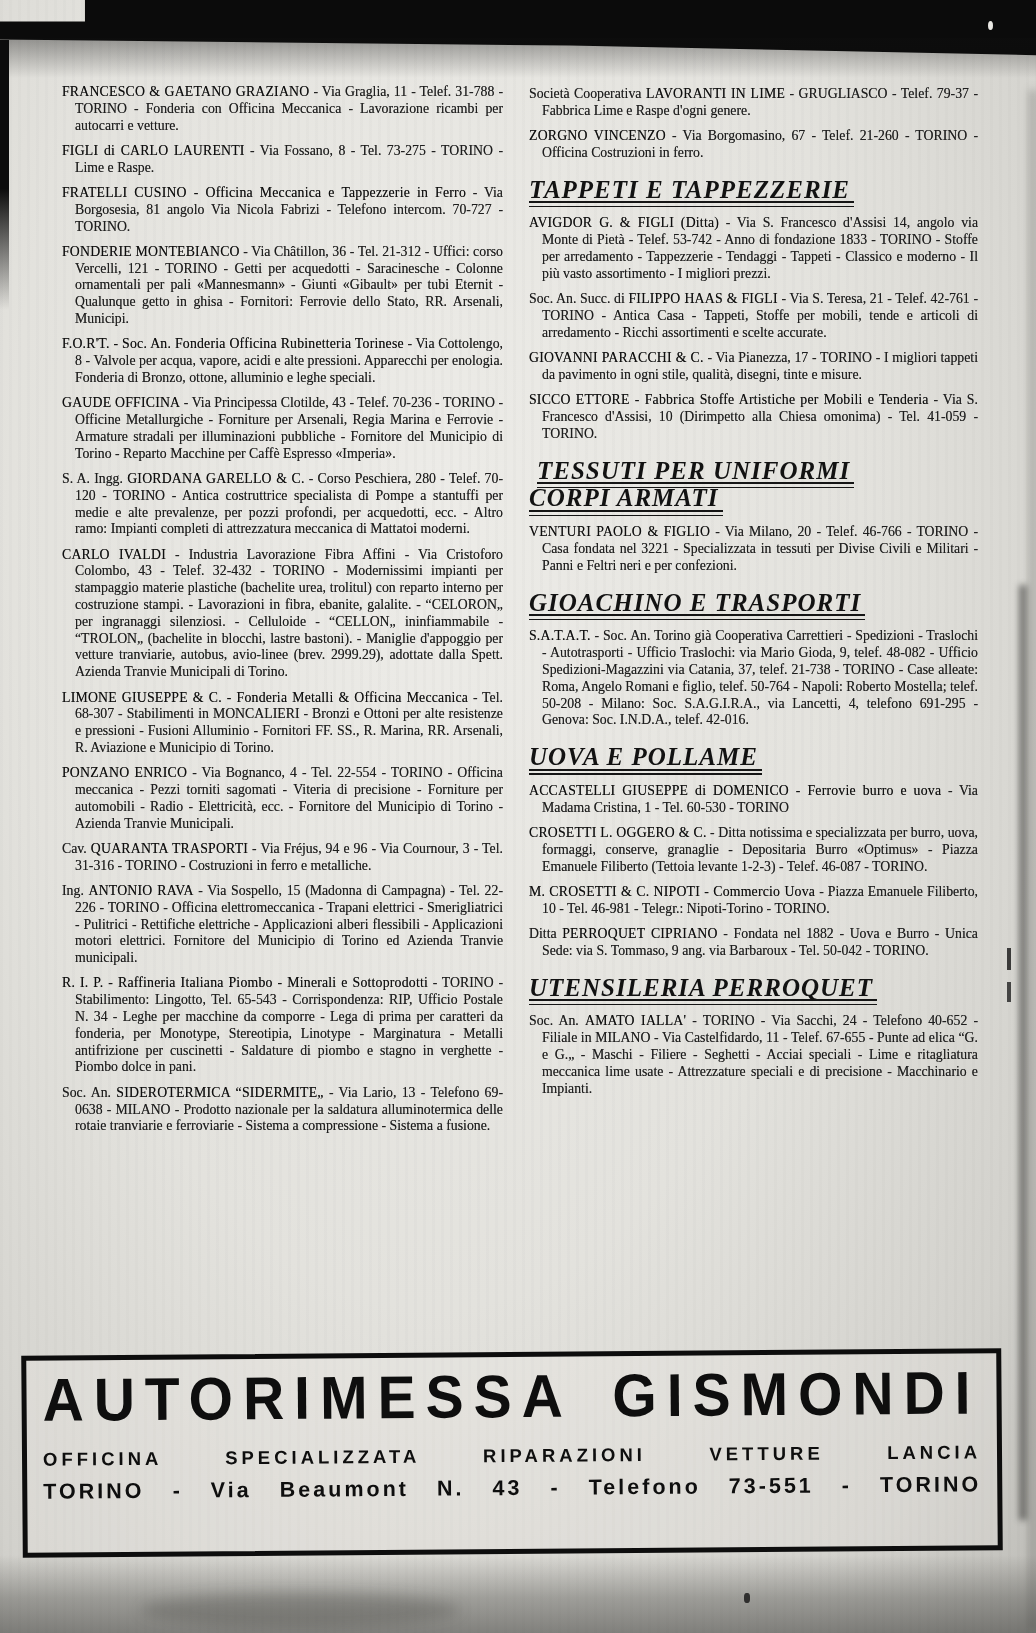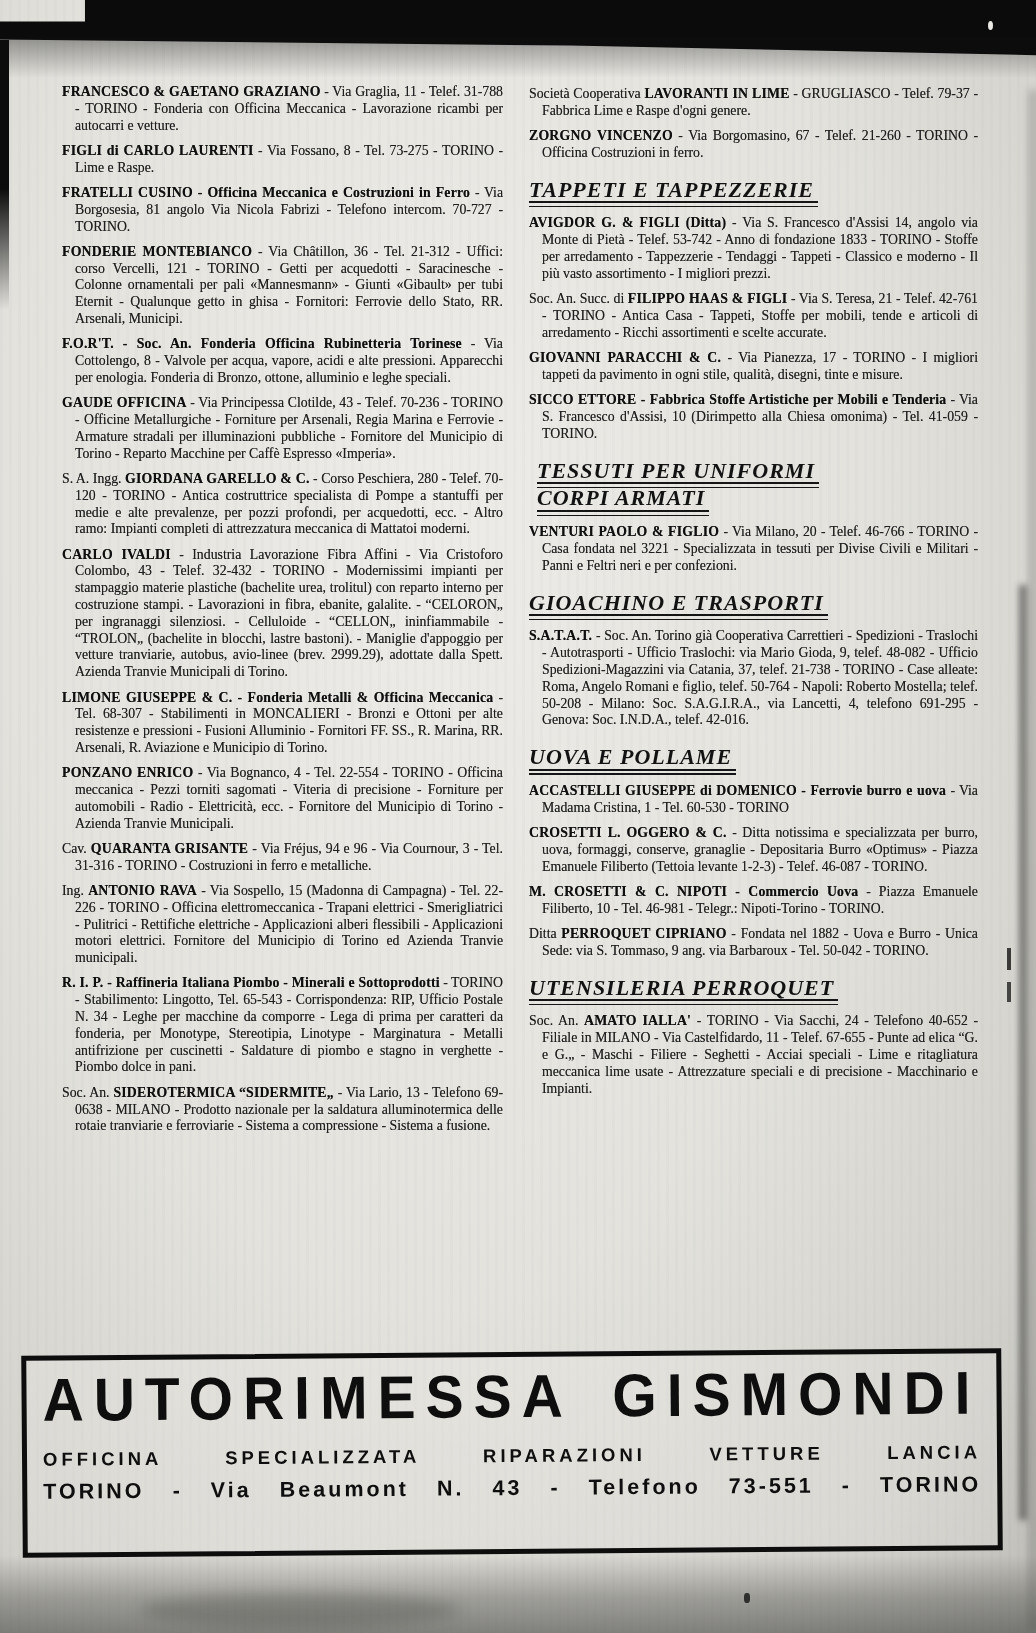--- a/index.html
+++ b/index.html
@@ -27,26 +27,26 @@
     background:linear-gradient(to bottom, rgba(88,88,84,0), rgba(88,88,84,.45) 55%, rgba(58,58,55,.55)); }
   .blot { position:absolute; left:140px; bottom:6px; width:320px; height:34px; background:rgba(40,40,38,.22); filter:blur(7px); border-radius:50%; }
   .speck { position:absolute; left:744px; top:1593px; width:6px; height:10px; background:rgba(20,20,20,.8); border-radius:40%; }
   
   .col { position:absolute; font-size:13.8px; line-height:16.8px; }
   .col-left  { left:62px;  top:84px; width:441px; }
   .col-right { left:529px; top:86px; width:449px; }
   .entry { margin:0 0 8.5px; text-align:justify; padding-left:13px; text-indent:-13px;
     color:#1e1e1e; text-shadow:0 0 .4px rgba(10,10,10,.55); }
   .prefix { font-weight:normal; }
-  .ename { font-weight:bold; color:#0f0f0f; letter-spacing:.2px; }
+  .ename { font-weight:normal; color:#0f0f0f; letter-spacing:.2px; }
   
-  .sec { margin:20px 0 12px; font-style:italic; font-weight:bold; font-size:22px;
+  .sec { margin:20px 0 12px; font-style:italic; font-weight:bold; font-size:25px;
     letter-spacing:1px; color:#121212; text-indent:0; }
   .sec.tight { margin-bottom:4px;margin-left:8px; }
-  .sec.second { margin-top:6px;margin-left:8px; }
+  .sec.second { margin-top:6px; }
   .hl { display:inline-block; padding:0 4px 3px 0; border-bottom:2.5px solid #151515; position:relative; }
   .hl::after { content:""; position:absolute; left:0; right:0; bottom:-6px; height:1.5px; background:#151515; }
   
   .ad { position:absolute; left:22px; top:1352px; width:980px; height:202px;
     border:5px solid #0d0d0d; transform:rotate(-0.45deg); padding:8px 16px 0;
     font-family:"Liberation Sans", sans-serif; color:#0e0e0e; background:rgba(238,237,233,.25); }
   .ad-title { font-weight:bold; font-size:57px; line-height:1.12; letter-spacing:10px;
     text-align:justify; text-align-last:justify; transform:scaleY(1.06); white-space:nowrap; }
   .ad-line2 { margin-top:16px; font-weight:bold; font-size:18.5px; letter-spacing:4px;
     text-align:justify; text-align-last:justify; }
@@ -69,37 +69,37 @@
   <div class="bshade"></div>
   <div class="blot"></div>
   <div class="speck"></div>
 
   <div class="col col-left">
     <div>
   <p class="entry"><span class="prefix"></span><b class="ename">FRANCESCO &amp; GAETANO GRAZIANO</b><span class="etext"> - Via Graglia, 11 - Telef. 31-788 - TORINO - Fonderia con Officina Meccanica - Lavorazione ricambi per autocarri e vetture.</span></p>
 
   <p class="entry"><span class="prefix"></span><b class="ename">FIGLI di CARLO LAURENTI</b><span class="etext"> - Via Fossano, 8 - Tel. 73-275 - TORINO - Lime e Raspe.</span></p>
 
-  <p class="entry"><span class="prefix"></span><b class="ename">FRATELLI CUSINO - Officina Meccanica e Costruzioni in Ferro</b><span class="etext"> - Via Borgosesia, 81 angolo Via Nicola Fabrizi - Telefono intercom. 70-727 - TORINO.</span></p>
+  <p class="entry"><span class="prefix"></span><b class="ename">FRATELLI CUSINO - Officina Meccanica e Tappezzerie in Ferro</b><span class="etext"> - Via Borgosesia, 81 angolo Via Nicola Fabrizi - Telefono intercom. 70-727 - TORINO.</span></p>
 
   <p class="entry"><span class="prefix"></span><b class="ename">FONDERIE MONTEBIANCO</b><span class="etext"> - Via Châtillon, 36 - Tel. 21-312 - Uffici: corso Vercelli, 121 - TORINO - Getti per acquedotti - Saracinesche - Colonne ornamentali per pali «Mannesmann» - Giunti «Gibault» per tubi Eternit - Qualunque getto in ghisa - Fornitori: Ferrovie dello Stato, RR. Arsenali, Municipi.</span></p>
 
   <p class="entry"><span class="prefix"></span><b class="ename">F.O.R'T. - Soc. An. Fonderia Officina Rubinetteria Torinese</b><span class="etext"> - Via Cottolengo, 8 - Valvole per acqua, vapore, acidi e alte pressioni. Apparecchi per enologia. Fonderia di Bronzo, ottone, alluminio e leghe speciali.</span></p>
 
   <p class="entry"><span class="prefix"></span><b class="ename">GAUDE OFFICINA</b><span class="etext"> - Via Principessa Clotilde, 43 - Telef. 70-236 - TORINO - Officine Metallurgiche - Forniture per Arsenali, Regia Marina e Ferrovie - Armature stradali per illuminazioni pubbliche - Fornitore del Municipio di Torino - Reparto Macchine per Caffè Espresso «Imperia».</span></p>
 
   <p class="entry"><span class="prefix">S. A. Ingg. </span><b class="ename">GIORDANA GARELLO &amp; C.</b><span class="etext"> - Corso Peschiera, 280 - Telef. 70-120 - TORINO - Antica costruttrice specialista di Pompe a stantuffi per medie e alte prevalenze, per pozzi profondi, per acquedotti, ecc. - Altro ramo: Impianti completi di attrezzatura meccanica di Mattatoi moderni.</span></p>
 
   <p class="entry"><span class="prefix"></span><b class="ename">CARLO IVALDI</b><span class="etext"> - Industria Lavorazione Fibra Affini - Via Cristoforo Colombo, 43 - Telef. 32-432 - TORINO - Modernissimi impianti per stampaggio materie plastiche (bachelite urea, trolitul) con reparto interno per costruzione stampi. - Lavorazioni in fibra, ebanite, galalite. - “CELORON„ per ingranaggi silenziosi. - Celluloide - “CELLON„ ininfiammabile - “TROLON„ (bachelite in blocchi, lastre bastoni). - Maniglie d'appoggio per vetture tranviarie, autobus, avio-linee (brev. 2999.29), adottate dalla Spett. Azienda Tranvie Municipali di Torino.</span></p>
 
   <p class="entry"><span class="prefix"></span><b class="ename">LIMONE GIUSEPPE &amp; C. - Fonderia Metalli &amp; Officina Meccanica</b><span class="etext"> - Tel. 68-307 - Stabilimenti in MONCALIERI - Bronzi e Ottoni per alte resistenze e pressioni - Fusioni Alluminio - Fornitori FF. SS., R. Marina, RR. Arsenali, R. Aviazione e Municipio di Torino.</span></p>
 
   <p class="entry"><span class="prefix"></span><b class="ename">PONZANO ENRICO</b><span class="etext"> - Via Bognanco, 4 - Tel. 22-554 - TORINO - Officina meccanica - Pezzi torniti sagomati - Viteria di precisione - Forniture per automobili - Radio - Elettricità, ecc. - Fornitore del Municipio di Torino - Azienda Tranvie Municipali.</span></p>
 
-  <p class="entry"><span class="prefix">Cav. </span><b class="ename">QUARANTA GRISANTE</b><span class="etext"> - Via Fréjus, 94 e 96 - Via Cournour, 3 - Tel. 31-316 - TORINO - Costruzioni in ferro e metalliche.</span></p>
+  <p class="entry"><span class="prefix">Cav. </span><b class="ename">QUARANTA TRASPORTI</b><span class="etext"> - Via Fréjus, 94 e 96 - Via Cournour, 3 - Tel. 31-316 - TORINO - Costruzioni in ferro e metalliche.</span></p>
 
   <p class="entry"><span class="prefix">Ing. </span><b class="ename">ANTONIO RAVA</b><span class="etext"> - Via Sospello, 15 (Madonna di Campagna) - Tel. 22-226 - TORINO - Officina elettromeccanica - Trapani elettrici - Smerigliatrici - Pulitrici - Rettifiche elettriche - Applicazioni alberi flessibili - Applicazioni motori elettrici. Fornitore del Municipio di Torino ed Azienda Tranvie municipali.</span></p>
 
   <p class="entry"><span class="prefix"></span><b class="ename">R. I. P. - Raffineria Italiana Piombo - Minerali e Sottoprodotti</b><span class="etext"> - TORINO - Stabilimento: Lingotto, Tel. 65-543 - Corrispondenza: RIP, Ufficio Postale N. 34 - Leghe per macchine da comporre - Lega di prima per caratteri da fonderia, per Monotype, Stereotipia, Linotype - Marginatura - Metalli antifrizione per cuscinetti - Saldature di piombo e stagno in verghette - Piombo dolce in pani.</span></p>
 
   <p class="entry"><span class="prefix">Soc. An. </span><b class="ename">SIDEROTERMICA “SIDERMITE„</b><span class="etext"> - Via Lario, 13 - Telefono 69-0638 - MILANO - Prodotto nazionale per la saldatura alluminotermica delle rotaie tranviarie e ferroviarie - Sistema a compressione - Sistema a fusione.</span></p>
 </div>
   </div>
 
   <div class="col col-right">

